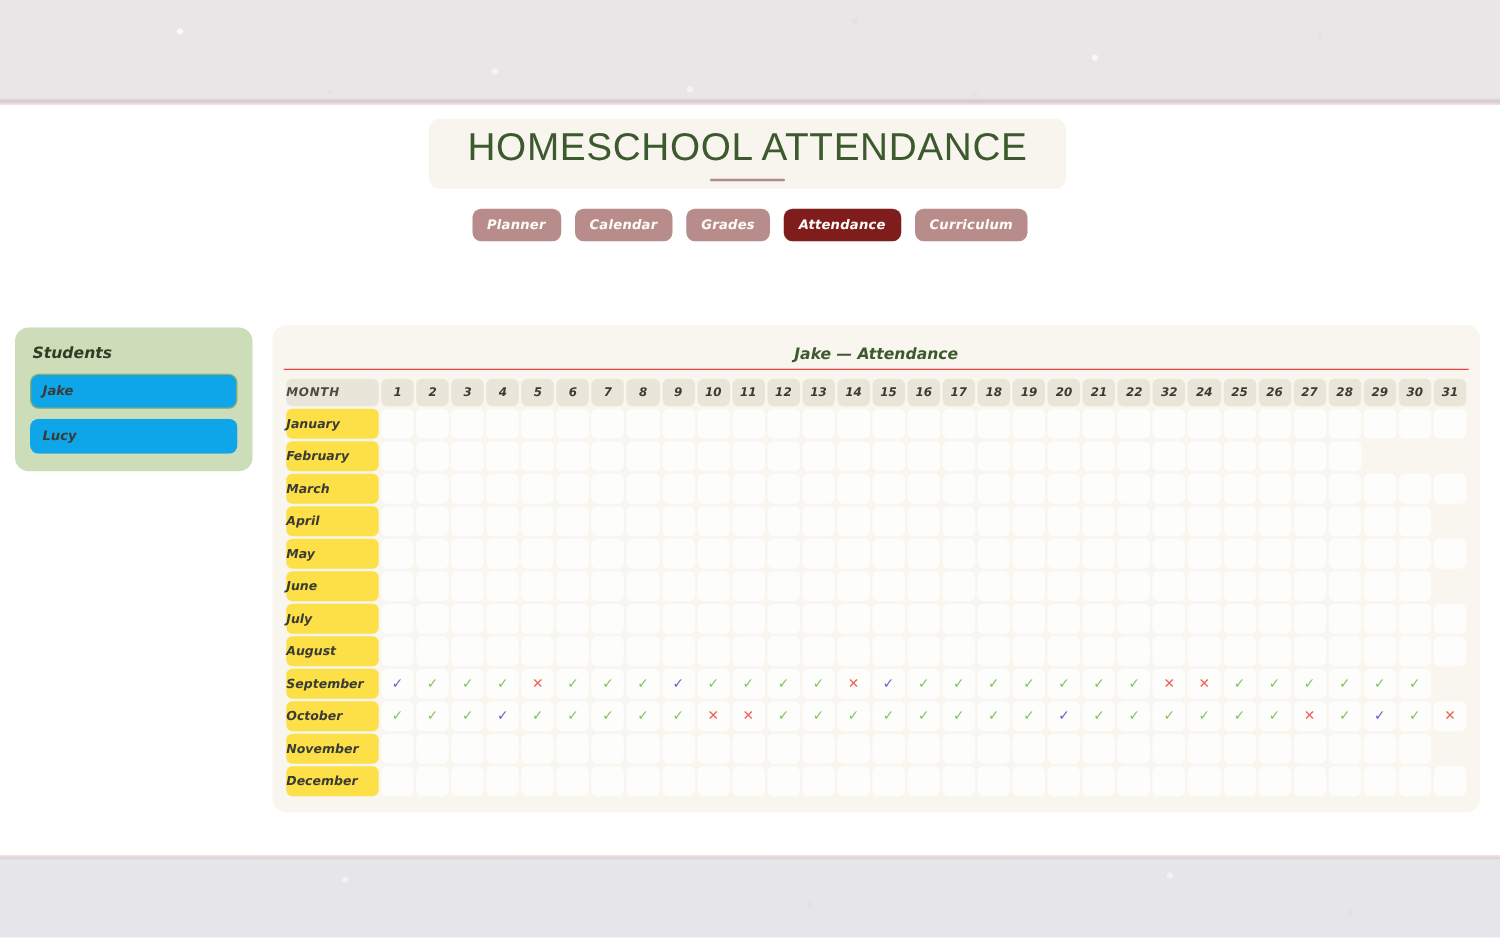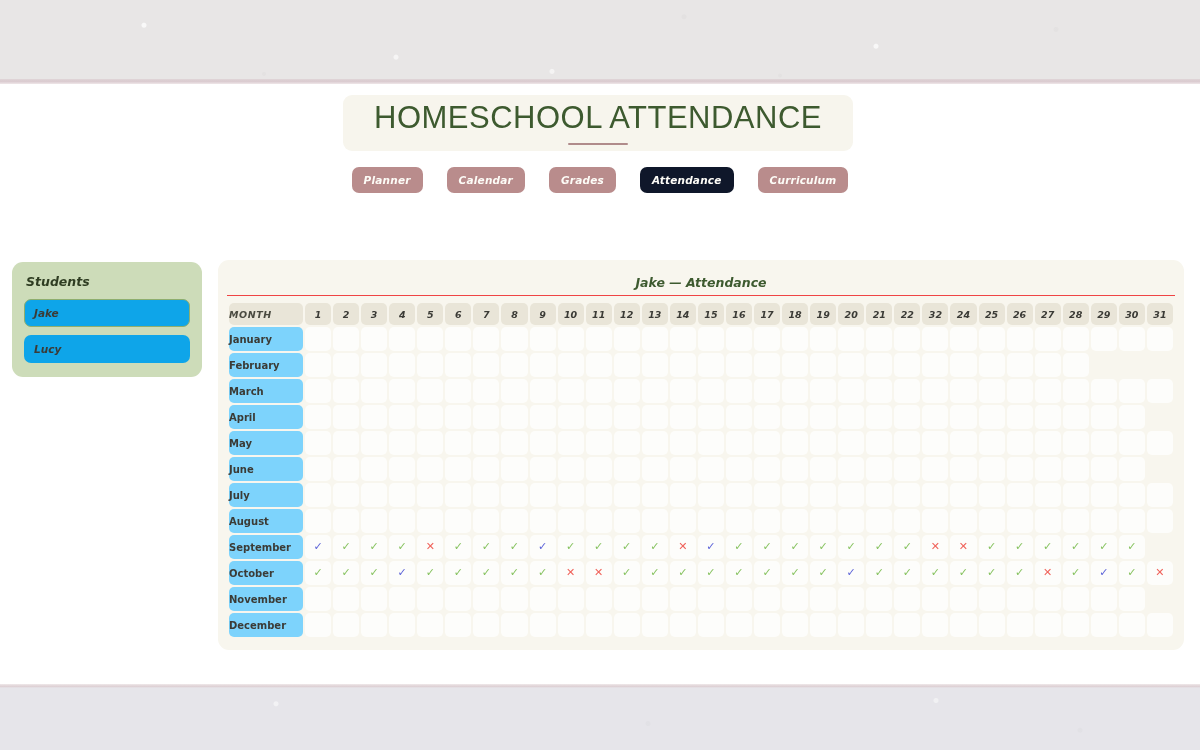--- a/index.html
+++ b/index.html
@@ -54,29 +54,29 @@
   .title-card h1{
     margin:0;font-family:"Liberation Sans",sans-serif;
     font-size:31px;font-weight:400;letter-spacing:.5px;color:#3d5a2f;
     line-height:1;
   }
   .title-rule{width:60px;height:2px;background:#b08b8b;margin-top:10px;border-radius:2px;}
 
   
   .tabs{
     position:absolute;left:0;top:83px;width:1200px;
-    display:flex;justify-content:center;gap:24px;
+    display:flex;justify-content:center;gap:11px;
   }
   .tab{
     font-family:"DejaVu Sans",sans-serif;font-style:italic;font-weight:700;
     font-size:10.5px;color:#fdfcf7;background:#b98c8c;
     padding:7px 12px;border-radius:7px;border:none;cursor:pointer;
     letter-spacing:.2px;
   }
-  .tab.active{background:#0f172a;}
+  .tab.active{background:#7f1d1d;}
 
   
   .controls{
     position:absolute;left:0;top:210px;width:1200px;height:48px;
   }
   .ctl{position:absolute;}
   .arrow-btn{
     width:28px;height:22px;border-radius:6px;background:#b98c8c;border:none;
     display:flex;align-items:center;justify-content:center;cursor:pointer;padding:0;
   }
@@ -144,22 +144,22 @@
     width:74px;background:#e9e5d8;border-radius:5px;height:22px;
     font-family:"DejaVu Sans",sans-serif;font-style:italic;font-weight:700;
     font-size:9.5px;color:#4a4a40;text-align:left;padding-left:7px;letter-spacing:.6px;
   }
   th.d-head{
     background:#e9e5d8;border-radius:5px;height:22px;
     font-family:"DejaVu Sans",sans-serif;font-style:italic;font-weight:700;
     font-size:9.5px;color:#3b3b36;text-align:center;
   }
   td.m-cell{
-    background:#7dd3fc;border-radius:5px;height:24px;
-    font-family:"DejaVu Sans",sans-serif;font-weight:700;
+    background:#fde047;border-radius:5px;height:24px;
+    font-family:"DejaVu Sans",sans-serif;font-style:italic;font-weight:700;
     font-size:10px;color:#3b3b36;padding-left:7px;
   }
   td.d-cell{
     background:#fdfdfb;border-radius:5px;height:24px;text-align:center;
     font-size:11px;line-height:24px;cursor:pointer;
     font-family:"DejaVu Sans",sans-serif;
   }
   td.d-cell.blank{background:transparent;cursor:default;}
   .mk-present{color:#86c25f;}
   .mk-absent{color:#f0625a;}

